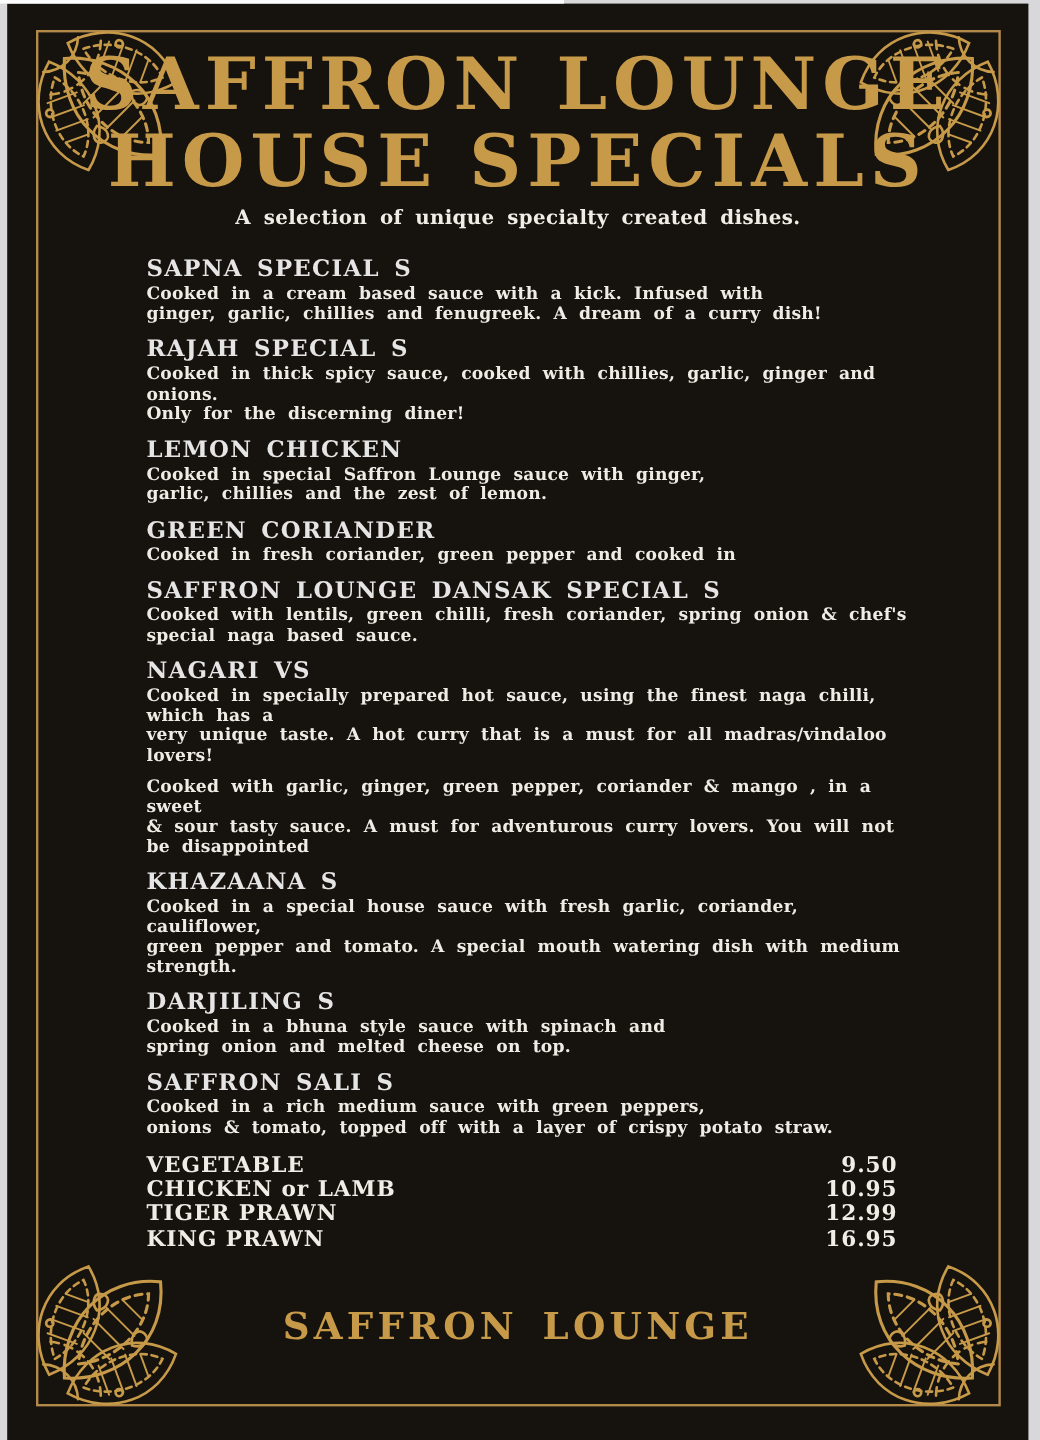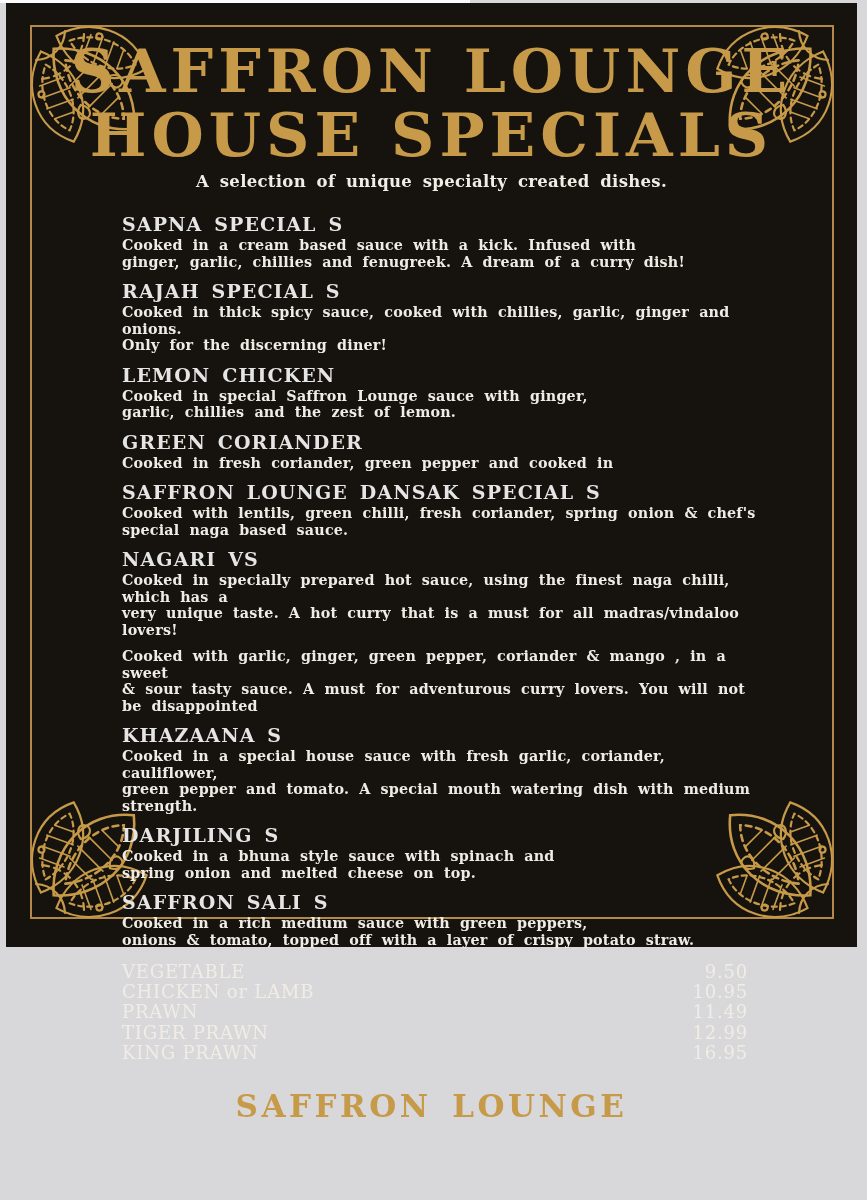--- a/index.html
+++ b/index.html
@@ -3,21 +3,21 @@
 <meta charset="utf-8">
 <style>
   html,body{margin:0;padding:0;}
   body{
     width:867px;height:1200px;position:relative;overflow:hidden;
     background:#d8d8da;
     font-family:"DejaVu Serif", serif;
   }
   .edge-top{position:absolute;left:0;top:0;width:470px;height:3px;background:#fbfbfb;z-index:3;}
   .card{
-    position:absolute;left:6px;top:3px;width:851px;height:944px;
+    position:absolute;left:6px;top:3px;width:851px;height:1197px;
     background:#16120e;z-index:1;
   }
   .frame{
     position:absolute;left:24px;top:22px;right:23px;bottom:28px;
     border:2px solid #b3894a;
   }
   .corner{position:absolute;width:200px;height:200px;color:#c69a48;overflow:visible;}
   .corner.tl{left:-15px;top:-15px;}
   .corner.tr{right:-15px;top:-15px;transform:scaleX(-1);}
   .corner.bl{left:-15px;bottom:-15px;transform:scaleY(-1);}
@@ -38,21 +38,21 @@
     color:#e5e5e5;font-size:19px;line-height:22px;font-weight:700;
     letter-spacing:1.1px;word-spacing:.22em;margin:0 0 2px;
   }
   .desc{
     color:#efece5;font-size:14.3px;line-height:16.5px;font-weight:700;
     word-spacing:.34em;letter-spacing:.2px;margin:0;
   }
   .prices{margin:14px 109px 0 116px;}
   .price-row{
     display:flex;justify-content:space-between;align-items:flex-end;
-    color:#f1ede6;font-weight:400;font-size:18px;line-height:20.2px;letter-spacing:.8px;
+    color:#f1ede6;font-weight:700;font-size:18px;line-height:20.2px;letter-spacing:.8px;
   }
   .menu-footer{position:absolute;left:0;right:0;top:1085px;text-align:center;}
   .footer-logo{
     color:#c69a48;font-size:31px;font-weight:700;
     letter-spacing:3.5px;word-spacing:.2em;display:inline-block;
   }
 </style>
 </head>
 <body>
 
@@ -179,24 +179,20 @@
     <div class="prices">
       <div class="price-row">
         <span>VEGETABLE</span>
         <span>9.50</span>
       </div>
       <div class="price-row">
         <span>CHICKEN or LAMB</span>
         <span>10.95</span>
       </div>
       <div class="price-row">
-        <span>PRAWN</span>
-        <span>11.49</span>
-      </div>
-      <div class="price-row">
         <span>TIGER PRAWN</span>
         <span>12.99</span>
       </div>
       <div class="price-row">
         <span>KING PRAWN</span>
         <span>16.95</span>
       </div>
     </div>
 
     <footer class="menu-footer">

